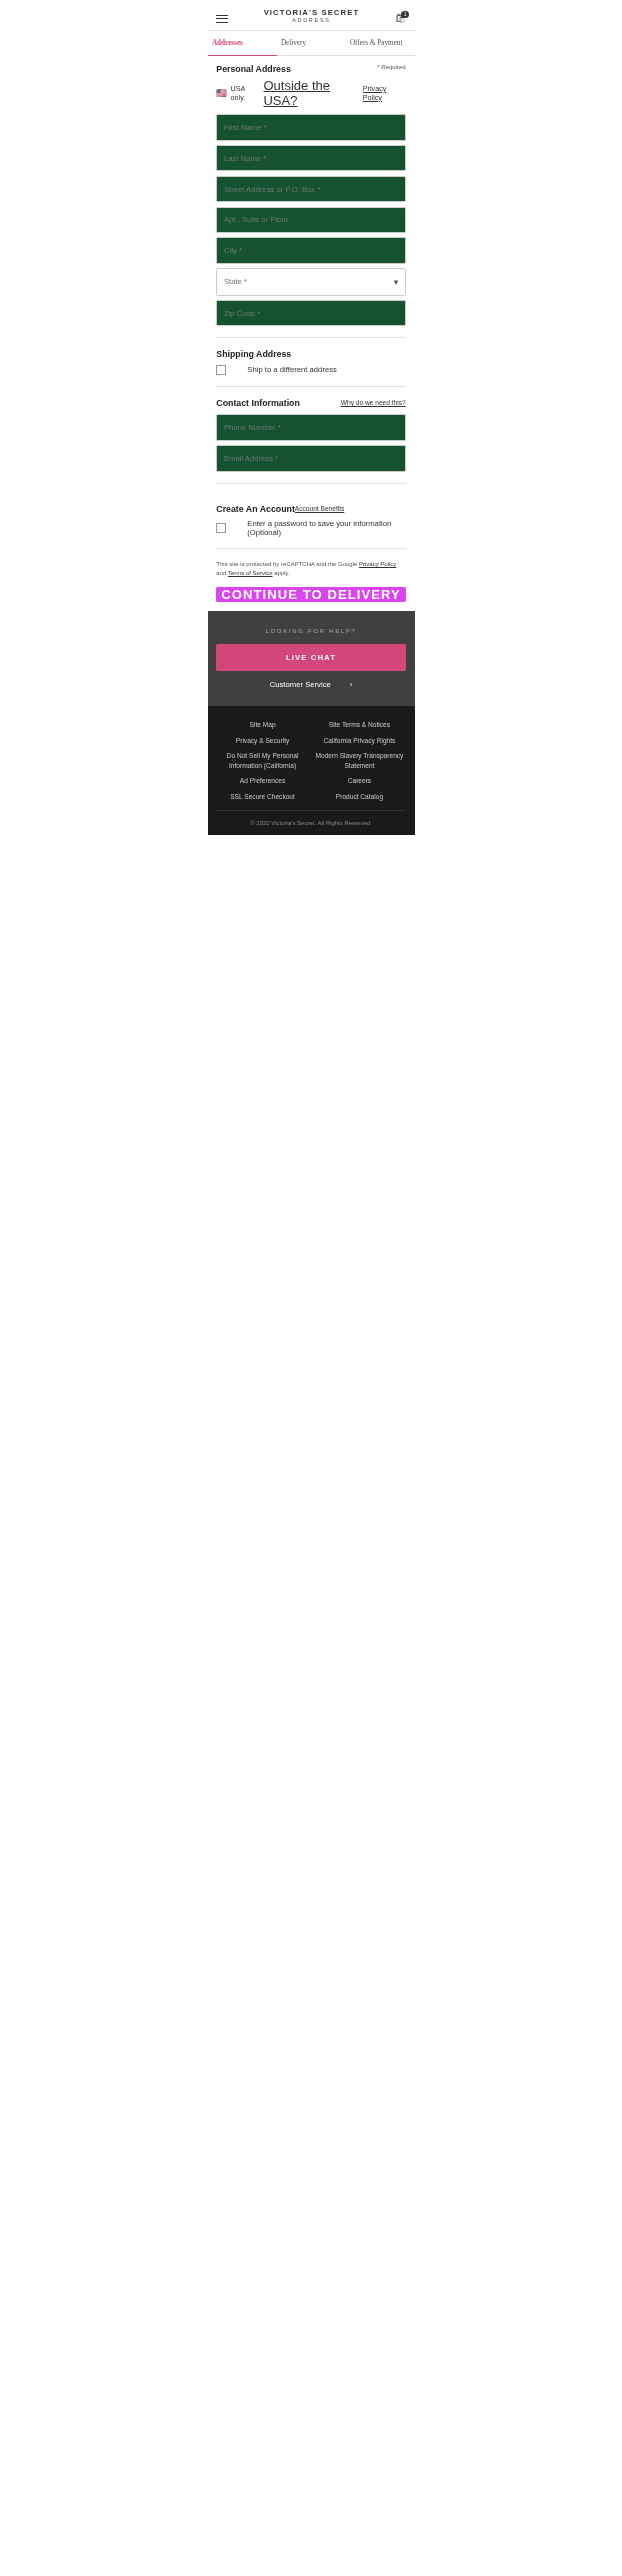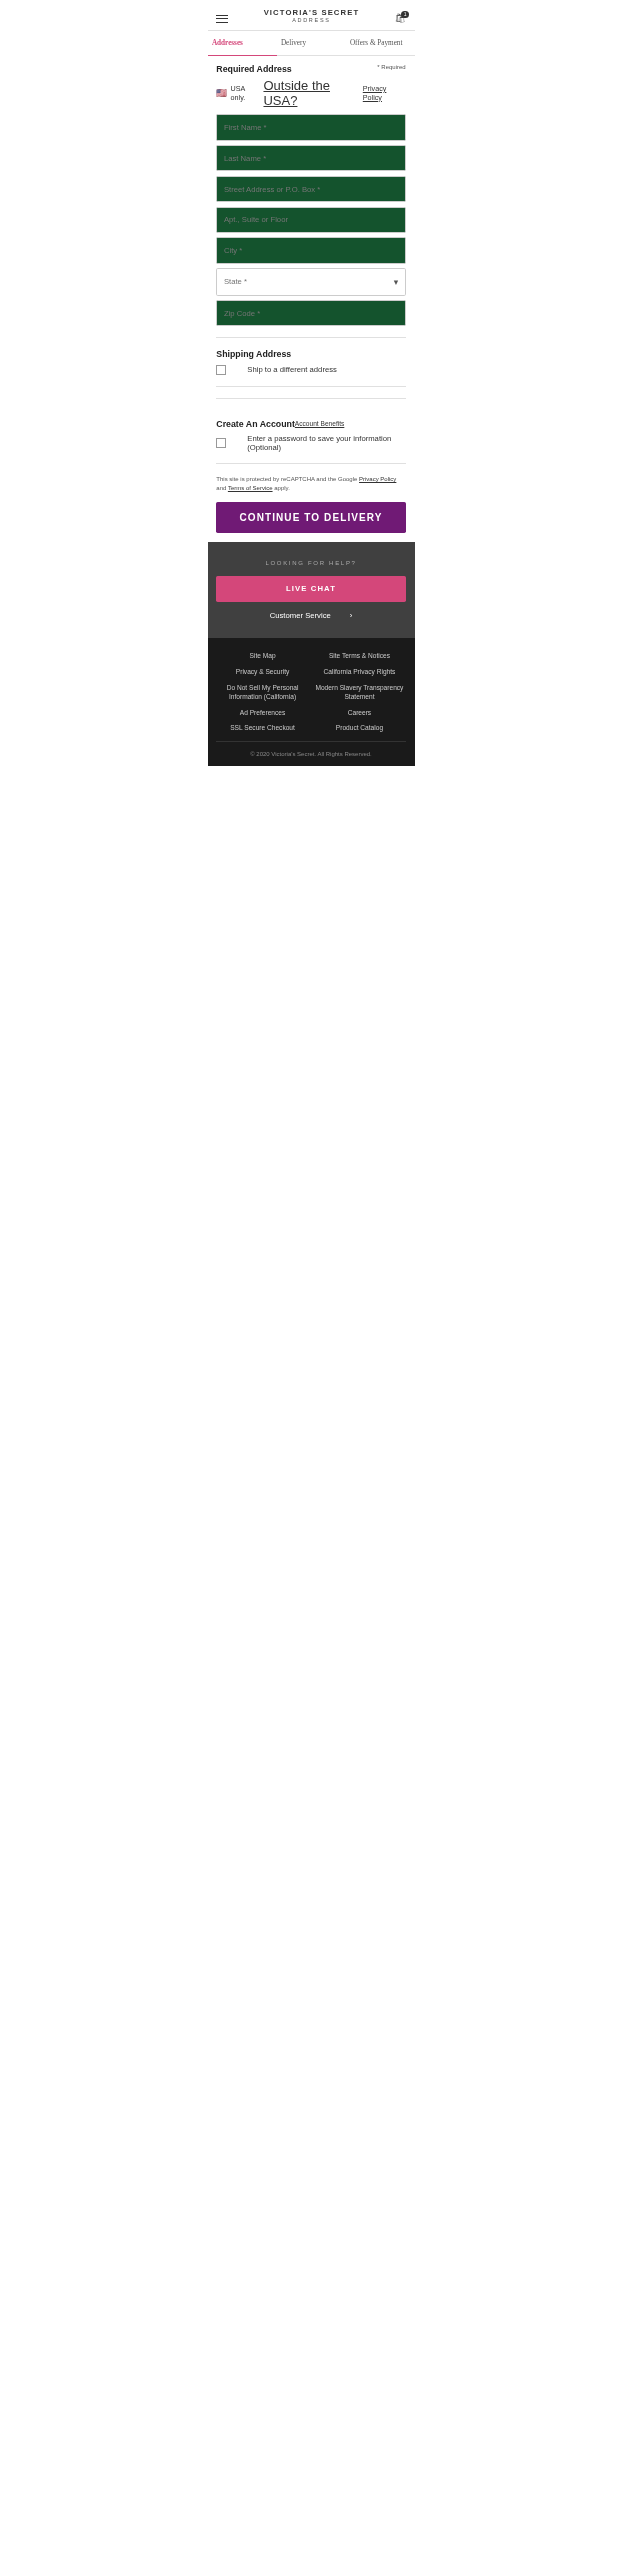--- a/index.html
+++ b/index.html
@@ -253,29 +253,28 @@
       line-height: 1.5;
       margin-bottom: 8.8px;
     }
     .recaptcha-text a {
       text-decoration: underline;
       color: #333;
     }
 
     
     .cta-button {
-      background: #701a75;
+      background: #d946ef;
       color: #fff;
-      font-size: 10px;
+      font-size: 13px;
       font-weight: bold;
       letter-spacing: 1.1px;
       text-transform: uppercase;
       border: none;
       border-radius: 1.7px;
-      padding: 10px;
       width: 100%;
       cursor: pointer;
       text-align: center;
       display: block;
     }
 
     
     .help-section {
       background: #404040;
       padding: 17.7px 8.8px;
@@ -365,21 +364,21 @@
 <nav class="nav-tabs">
   <div class="nav-tab active">Addresses</div>
   <div class="nav-tab">Delivery</div>
   <div class="nav-tab">Offers &amp; Payment</div>
 </nav>
 
 <main class="main-content">
 
   <section>
     <div class="section-header">
-      <h2 class="section-title">Required Address</h2>
+      <h2 class="section-title">Personal Address</h2>
       <span class="required-note">* Required</span>
     </div>
 
     <div class="country-row">
       <div class="country-left">
         <span class="flag">🇺🇸</span>
         <span>USA only.</span>
         <a class="outside-link">Outside the USA?</a>
       </div>
       <a class="privacy-link">Privacy Policy</a>
@@ -420,20 +419,34 @@
   <section class="shipping-section">
     <h2 class="section-title">Shipping Address</h2>
     <div class="checkbox-row">
       <div class="checkbox"></div>
       <label class="checkbox-label">Ship to a different address</label>
     </div>
   </section>
 
   <hr class="divider">
 
+  <section class="contact-section">
+    <div class="contact-header">
+      <h2 class="section-title">Contact Information</h2>
+      <a class="why-link">Why do we need this?</a>
+    </div>
+
+    <div class="form-field-container">
+      <input type="tel" class="form-field" placeholder="Phone Number *" style="">
+    </div>
+
+    <div class="form-field-container">
+      <input type="email" class="form-field" placeholder="Email Address *" style="">
+    </div>
+  </section>
 
   <hr class="divider">
 
   <section class="account-section">
     <div class="account-header">
       <h2 class="section-title">Create An Account</h2>
       <a class="benefits-link">Account Benefits</a>
     </div>
     <div class="checkbox-row">
       <div class="checkbox"></div>

